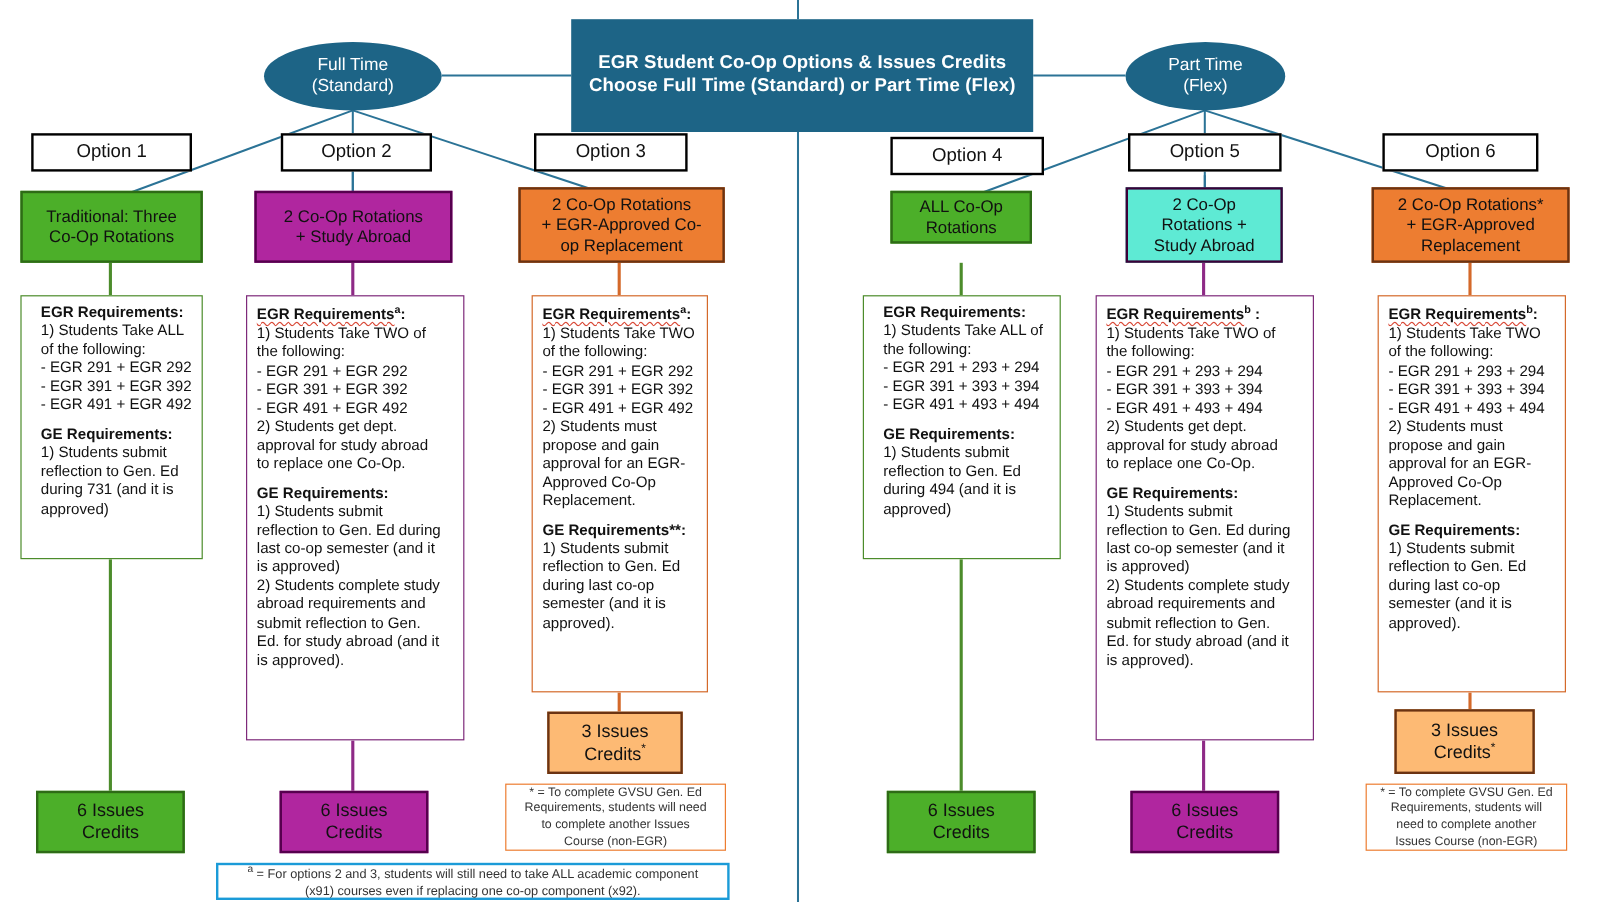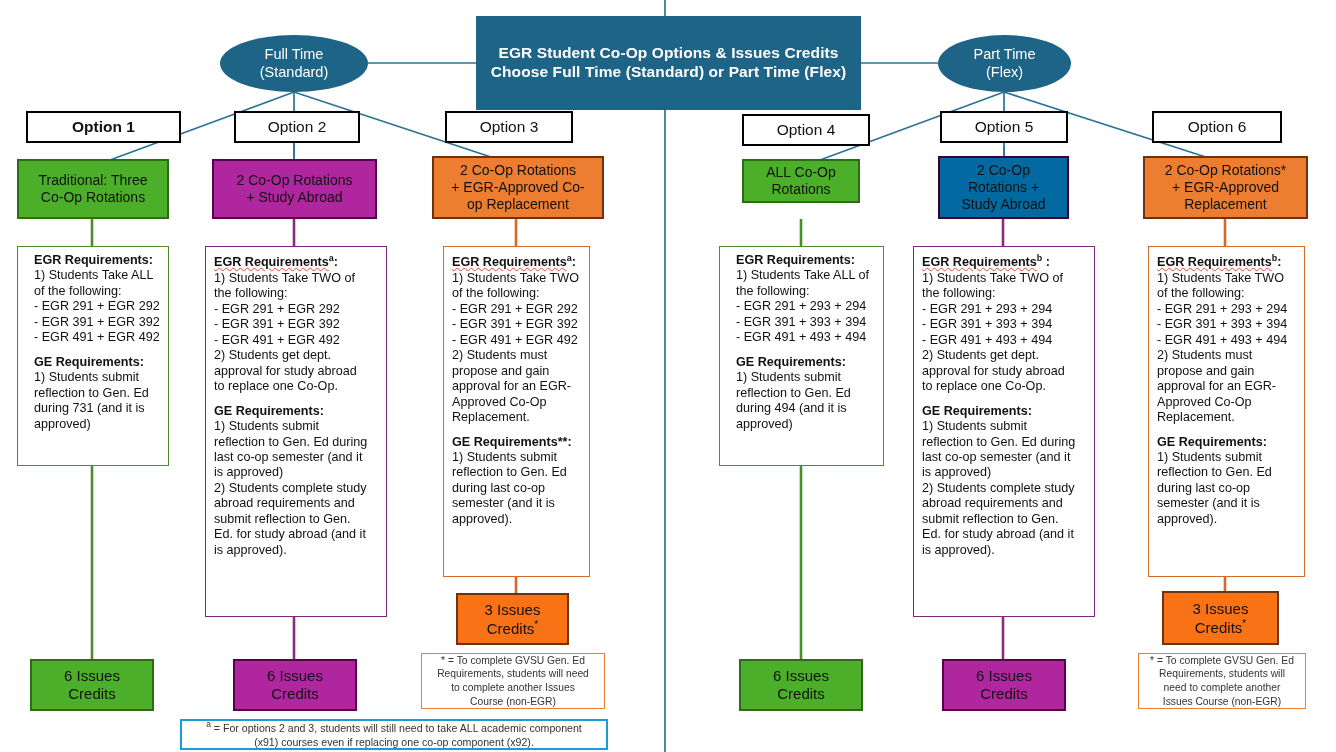--- a/index.html
+++ b/index.html
@@ -32,21 +32,21 @@
   .option-label{
     background:#ffffff;border:2px solid #000000;font-size:15.5px;font-weight:400;
     color:#111;
   }
 
   .track{
     border:2px solid;font-size:14px;color:#111;padding:2px 4px;
   }
   .track.green{background:#4CAF29;border-color:#2E6B16;}
   .track.purple{background:#B0269F;border-color:#56004E;}
-  .track.purple2{background:#0369a1;border-color:#3B0038;}
+  .track.purple2{background:#5eead4;border-color:#3B0038;}
   .track.orange{background:#ED7D31;border-color:#6B3312;}
   .track .l{display:block;}
 
   .reqbox{
     background:#ffffff;border:1.5px solid;font-size:12.6px;color:#111;
     align-items:flex-start;justify-content:flex-start;text-align:left;
     padding:6px 7px 6px 8px;line-height:1.23;
   }
   .reqbox.green{border-color:#4C8C2B;padding-left:16px;}
   .reqbox.purple{border-color:#7E2A7A;}
@@ -54,21 +54,21 @@
   .reqbox .ln{display:block;}
   .reqbox .hd{font-weight:bold;}
   .reqbox .sp{display:block;height:9px;}
   .reqbox sup{font-size:9px;vertical-align:super;}
 
   .credit{
     border:2px solid;font-size:15px;color:#111;font-weight:400;
   }
   .credit.green{background:#4CAF29;border-color:#2E6B16;}
   .credit.purple{background:#B0269F;border-color:#56004E;}
-  .credit.orange{background:#f97316;border-color:#6B3312;}
+  .credit.orange{background:#fdba74;border-color:#6B3312;}
   .credit .l{display:block;}
   .credit sup{font-size:10px;vertical-align:super;}
 
   .note-orange{
     background:#ffffff;border:1.6px solid #ED7D31;font-size:10.3px;color:#333;
     line-height:1.32;text-align:center;padding:4px 6px;
   }
   .note-blue{
     background:#ffffff;border:2px solid #1B9BD8;font-size:10.6px;color:#333;
     line-height:1.35;text-align:center;padding:3px 6px;
@@ -133,21 +133,21 @@
 
   <div class="node ellipse" style="left:220px;top:35px;width:148px;height:57px;flex-direction:column;">
     <span class="l">Full Time</span>
     <span class="l">(Standard)</span>
   </div>
   <div class="node ellipse" style="left:938px;top:35px;width:133px;height:57px;flex-direction:column;">
     <span class="l">Part Time</span>
     <span class="l">(Flex)</span>
   </div>
 
-  <div class="node option-label" style="left:26px;top:111px;width:155px;height:32px;font-weight:bold;">Option 1</div>
+  <div class="node option-label" style="left:26px;top:111px;width:134px;height:32px;">Option 1</div>
   <div class="node option-label" style="left:234px;top:111px;width:126px;height:32px;">Option 2</div>
   <div class="node option-label" style="left:445px;top:111px;width:128px;height:32px;">Option 3</div>
   <div class="node option-label" style="left:742px;top:114px;width:128px;height:32px;">Option 4</div>
   <div class="node option-label" style="left:940px;top:111px;width:128px;height:32px;">Option 5</div>
   <div class="node option-label" style="left:1152px;top:111px;width:130px;height:32px;">Option 6</div>
 
   <div class="node track green" style="left:17px;top:159px;width:152px;height:60px;flex-direction:column;">
     <span class="l">Traditional: Three</span>
     <span class="l">Co-Op Rotations</span>
   </div>

